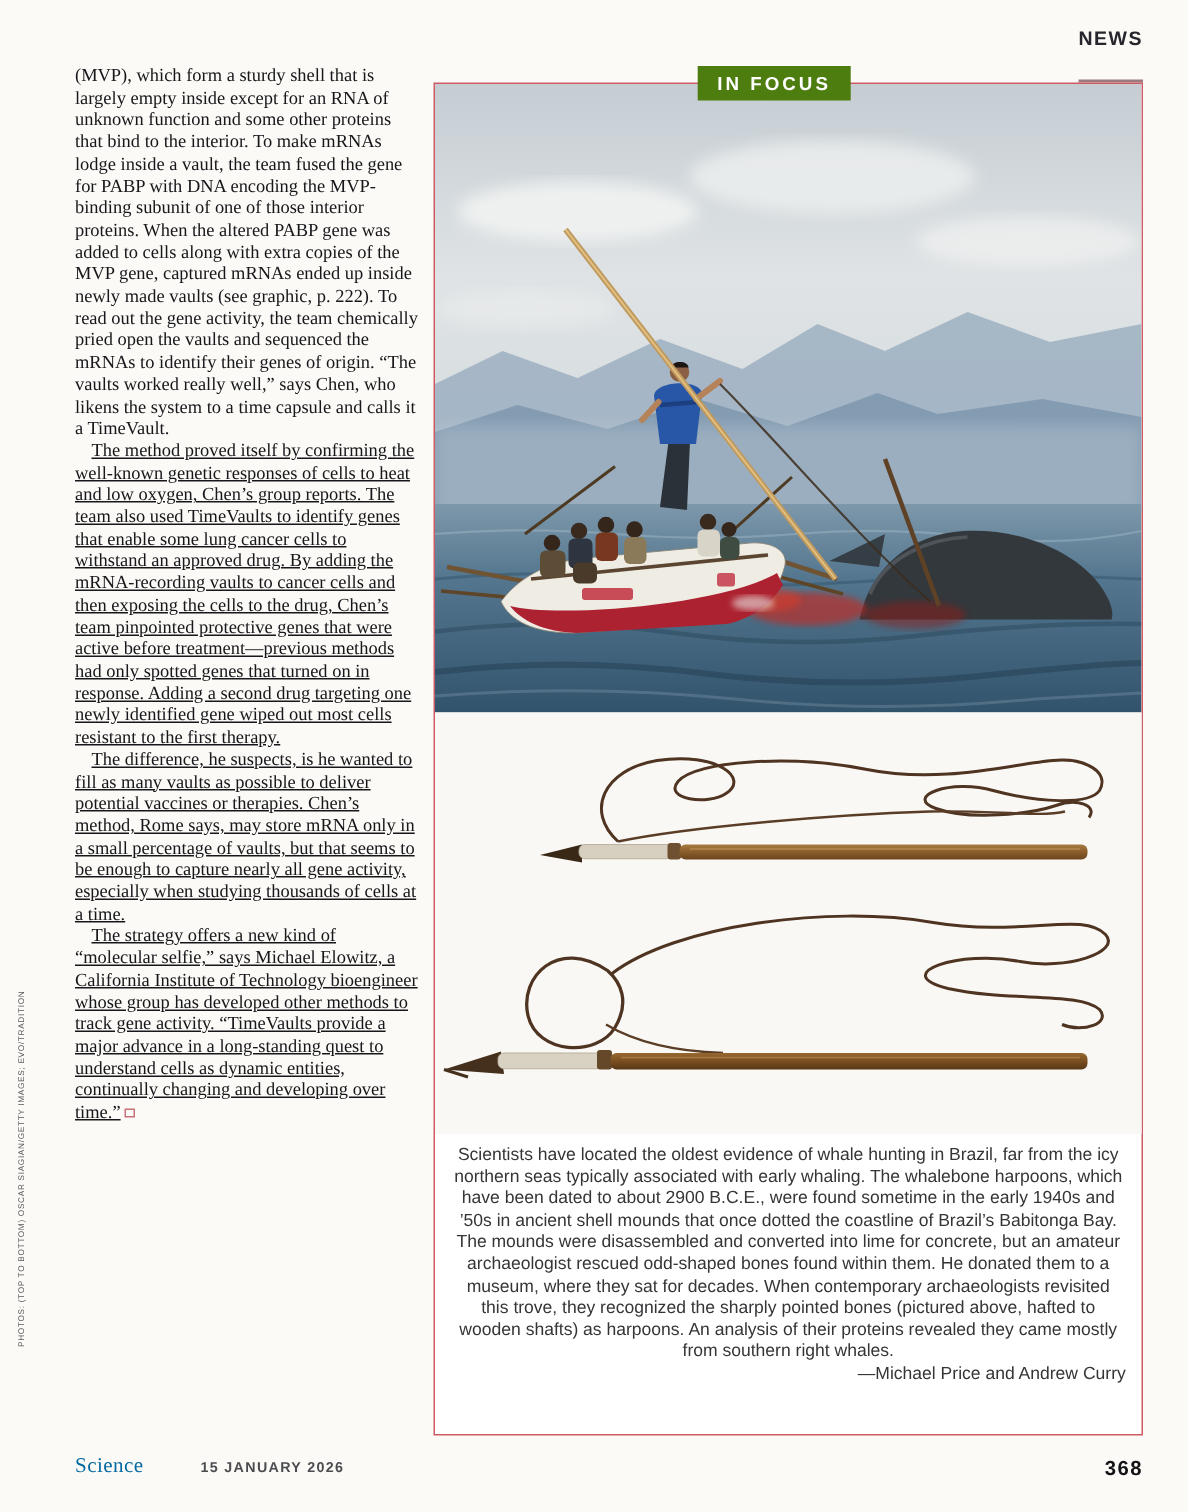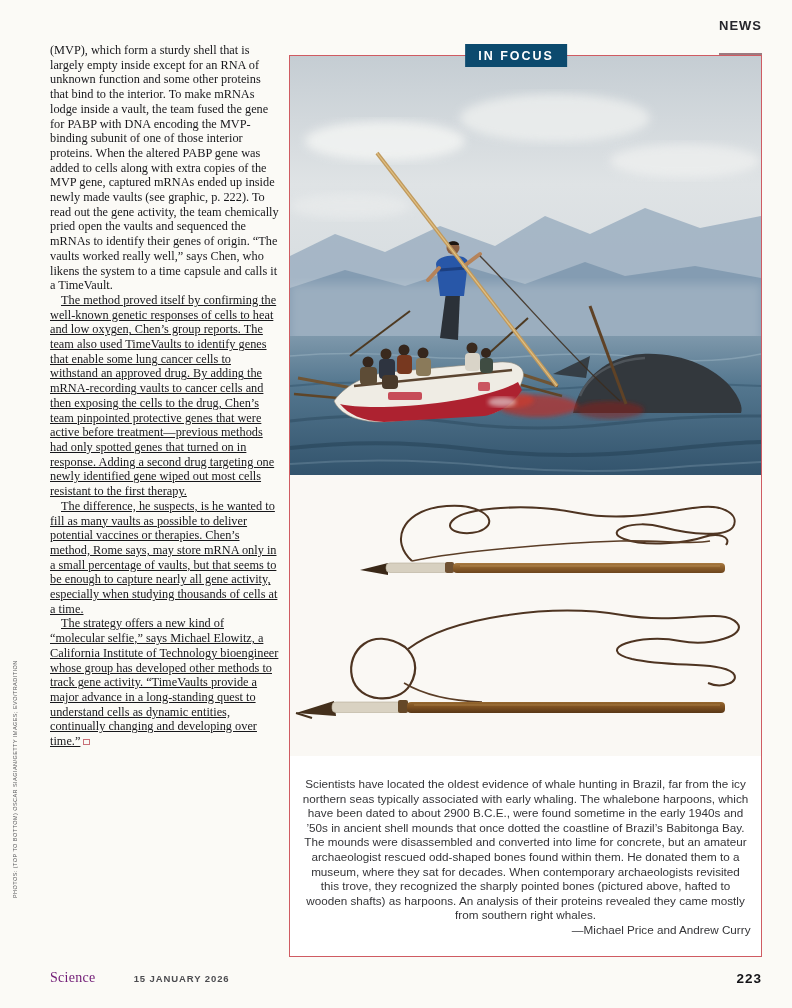--- a/index.html
+++ b/index.html
@@ -37,48 +37,48 @@
     font-family:"Liberation Sans", sans-serif; white-space:nowrap;
   }
   
   .infocus-panel {
     position:absolute; left:289px; top:55px; width:473px; height:902px;
     border:1px solid #cf5b62; background:#ffffff;
   }
   .infocus-badge {
     position:absolute; top:-12px; left:48%;
     transform:translateX(-50%);
-    background:#0c4a6e; color:#ffffff;
+    background:#4d7c0f; color:#ffffff;
     font:bold 12.5px "Liberation Sans", sans-serif;
     letter-spacing:2px; padding:5px 13px 4px 13px;
     white-space:nowrap;
   }
   .photo-hunt { display:block; }
   .photo-harpoons { display:block; background:#faf8f4; }
   .infocus-headline {
     margin-top:12px; text-align:center;
     font:bold 20px "Liberation Sans", sans-serif;
     letter-spacing:-.2px; color:#101014;
   }
   .infocus-caption {
-    width:450px; margin:21px auto 0 auto; text-align:center;
+    width:450px; margin:7px auto 0 auto; text-align:center;
     font-size:11.7px; line-height:14.6px; color:#353538;
   }
   .infocus-byline {
     width:450px; margin:0 auto; text-align:right;
     font-size:11.7px; line-height:14.6px; color:#353538;
   }
   
   .footer-left {
     position:absolute; left:50px; bottom:22px;
     display:flex; align-items:baseline; gap:10px;
   }
   .journal-name {
     font-family:"Liberation Serif", serif; font-size:14px;
-    color:#701a75; letter-spacing:.3px;
+    color:#0369a1; letter-spacing:.3px;
   }
   .issue-date {
     font:bold 9.5px "Liberation Sans", sans-serif;
     letter-spacing:.9px; color:#4c4c50;margin-left:28px;
   }
   .page-number {
     position:absolute; right:30px; bottom:22px;
     font:bold 13.5px "Liberation Sans", sans-serif;
     letter-spacing:1px; color:#131317;
   }
@@ -226,15 +226,15 @@
     </svg>
 
     <div class="infocus-caption">Scientists have located the oldest evidence of whale hunting in Brazil, far from the icy northern seas typically associated with early whaling. The whalebone harpoons, which have been dated to about 2900 B.C.E., were found sometime in the early 1940s and ’50s in ancient shell mounds that once dotted the coastline of Brazil’s Babitonga Bay. The mounds were disassembled and converted into lime for concrete, but an amateur archaeologist rescued odd-shaped bones found within them. He donated them to a museum, where they sat for decades. When contemporary archaeologists revisited this trove, they recognized the sharply pointed bones (pictured above, hafted to wooden shafts) as harpoons. An analysis of their proteins revealed they came mostly from southern right whales.</div>
     <div class="infocus-byline">—Michael Price and Andrew Curry</div>
   </div>
 
   <div class="footer-left">
     <span class="journal-name">Science</span>
     <span class="issue-date">15 JANUARY 2026</span>
   </div>
-  <div class="page-number">223</div>
+  <div class="page-number">368</div>
 
 </div>
 
 </body></html>

